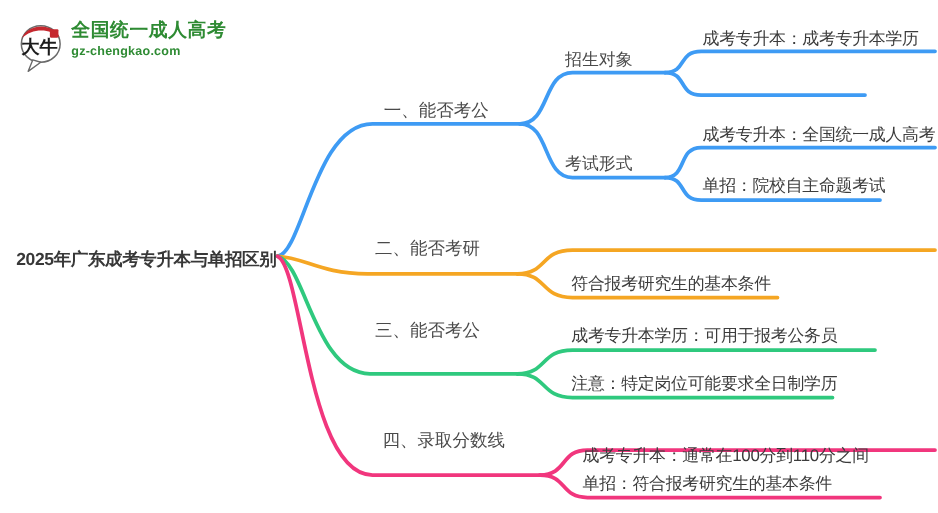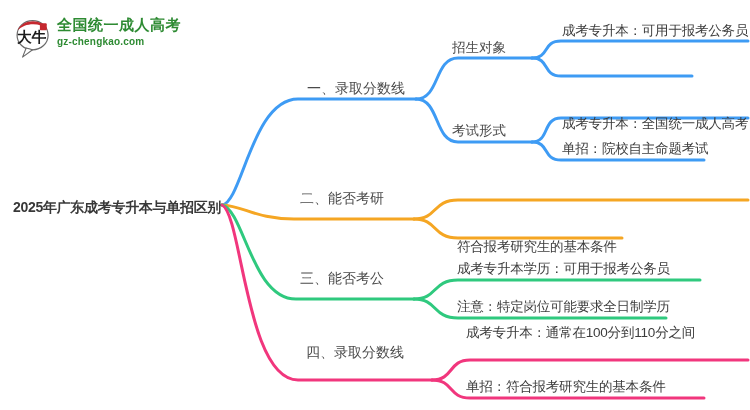--- a/index.html
+++ b/index.html
@@ -55,31 +55,31 @@
       <text x="18" y="29" text-anchor="middle" font-size="16" font-weight="bold" fill="#1c1c1c" font-family="'Liberation Sans','DejaVu Sans',sans-serif">大牛</text>
     </svg>
     <div class="logo-text">
       <div class="logo-name">全国统一成人高考</div>
       <div class="logo-url">gz-chengkao.com</div>
     </div>
   </div>
 
   <span class="node root-node" style="left:13px;top:198px;">2025年广东成考专升本与单招区别</span>
 
-  <span class="node branch-label" style="left:307px;top:79px;">一、录取分数线</span>
+  <span class="node branch-label" style="left:307px;top:79px;">一、能否考公</span>
   <span class="node sub-label" style="left:452px;top:39px;">招生对象</span>
-  <span class="node leaf" style="left:562px;top:22px;">成考专升本：可用于报考公务员</span>
+  <span class="node leaf" style="left:562px;top:22px;">成考专升本：成考专升本学历</span>
   <span class="node sub-label" style="left:452px;top:122px;">考试形式</span>
-  <span class="node leaf" style="left:562px;top:99px;margin-top:16px;">成考专升本：全国统一成人高考</span>
+  <span class="node leaf" style="left:562px;top:99px;">成考专升本：全国统一成人高考</span>
   <span class="node leaf" style="left:562px;top:140px;">单招：院校自主命题考试</span>
 
   <span class="node branch-label" style="left:300px;top:189px;">二、能否考研</span>
-  <span class="node leaf" style="left:457px;top:218px;margin-top:20px;">符合报考研究生的基本条件</span>
+  <span class="node leaf" style="left:457px;top:218px;">符合报考研究生的基本条件</span>
 
-  <span class="node branch-label" style="left:300px;top:269px;">三、能否考公</span>
+  <span class="node branch-label" style="left:300px;top:255px;">三、能否考公</span>
   <span class="node leaf" style="left:457px;top:260px;text-align:right;">成考专升本学历：可用于报考公务员</span>
   <span class="node leaf" style="left:457px;top:298px;">注意：特定岗位可能要求全日制学历</span>
 
   <span class="node branch-label" style="left:306px;top:343px;">四、录取分数线</span>
-  <span class="node leaf" style="left:466px;top:324px;">成考专升本：通常在100分到110分之间</span>
+  <span class="node leaf" style="left:466px;top:356px;">成考专升本：通常在100分到110分之间</span>
   <span class="node leaf" style="left:466px;top:378px;">单招：符合报考研究生的基本条件</span>
 
 </div>
 
 </body></html>

